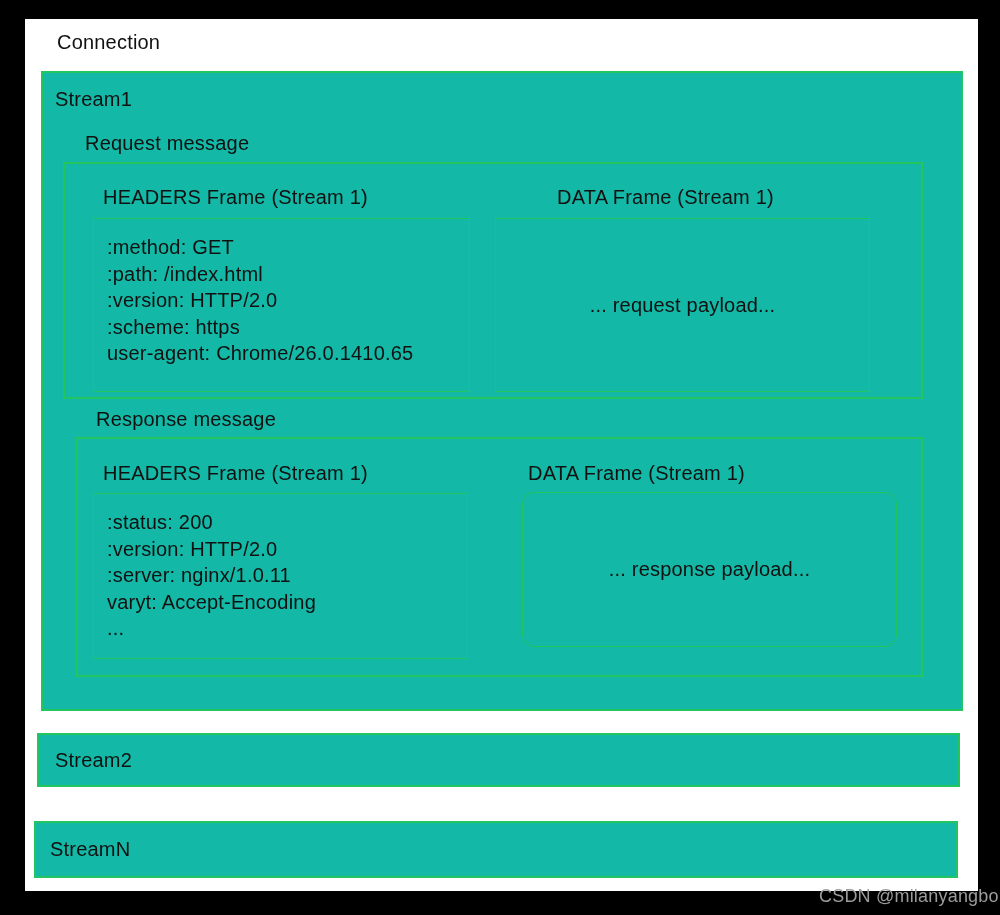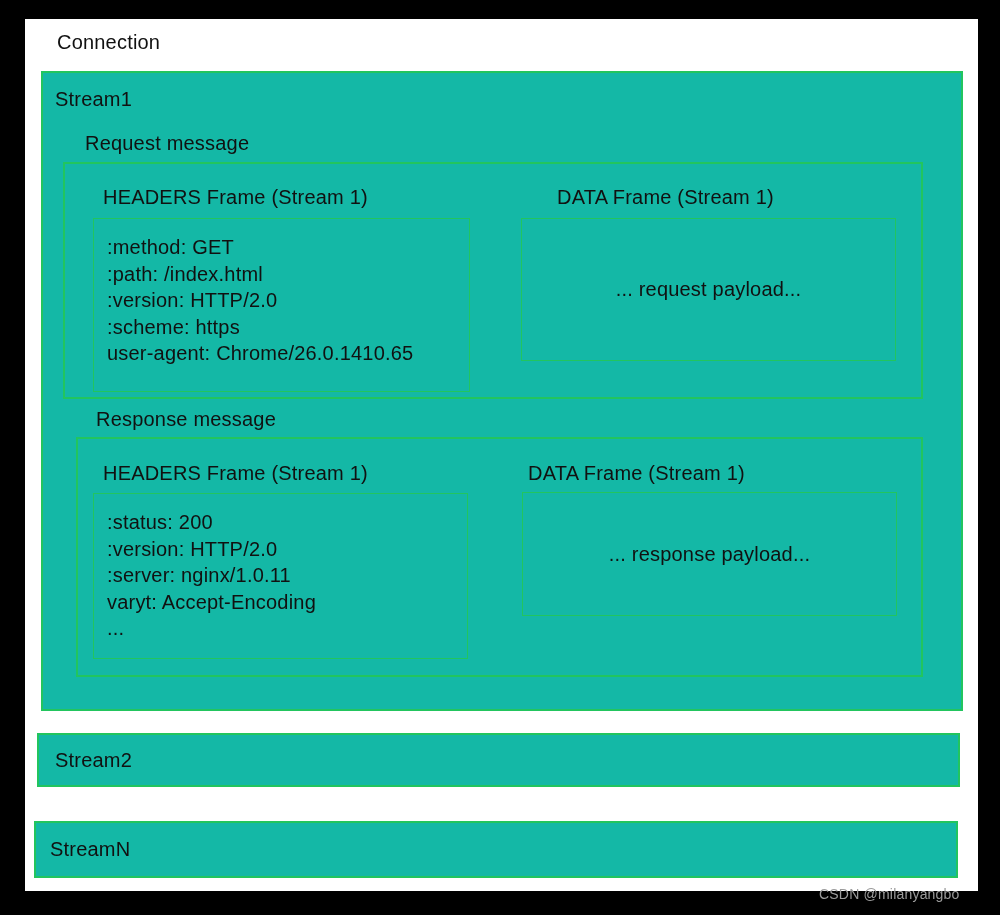--- a/index.html
+++ b/index.html
@@ -65,21 +65,21 @@
     text-align: right;
   }
   .stream-strip .strip-label {
     position: static;
     padding-left: 16px;
   }
   .watermark {
     position: absolute;
     left: 819px;
     top: 886px;
-    font-size: 14px;
+    font-size: 18px;
     letter-spacing: 0.2px;
     color: #9c9c9c;
     white-space: nowrap;
   }
 </style>
 </head>
 <body>
 
 <div class="page">
 
@@ -100,21 +100,21 @@
           <div>:method: GET</div>
           <div>:path: /index.html</div>
           <div>:version: HTTP/2.0</div>
           <div>:scheme: https</div>
           <div>user-agent: Chrome/26.0.1410.65</div>
         </div>
       </div>
 
       <div class="lbl" style="left:492px; top:23px;">DATA Frame (Stream 1)</div>
 
-      <div class="box inner-frame" style="left:456px; top:54px; width:375px; height:143px;">
+      <div class="box inner-frame" style="left:430px; top:54px; width:375px; height:174px;">
         <div class="payload">... request payload...</div>
       </div>
     </div>
 
     <div class="lbl" style="left:53px; top:336px;">Response message</div>
 
     <div class="box" style="left:33px; top:364px; width:847px; height:240px;">
 
       <div class="lbl" style="left:25px; top:24px;">HEADERS Frame (Stream 1)</div>
 
@@ -123,21 +123,21 @@
           <div>:status: 200</div>
           <div>:version: HTTP/2.0</div>
           <div>:server: nginx/1.0.11</div>
           <div>varyt: Accept-Encoding</div>
           <div>...</div>
         </div>
       </div>
 
       <div class="lbl" style="left:450px; top:24px;">DATA Frame (Stream 1)</div>
 
-      <div class="box inner-frame" style="left:444px; top:53px; width:375px; height:124px;">
+      <div class="box inner-frame" style="left:444px; top:53px; width:375px; height:155px;border-radius:12px;">
         <div class="payload">... response payload...</div>
       </div>
     </div>
   </div>
 
   <div class="box stream-strip" style="left:12px; top:714px; width:923px; height:54px;">
     <div class="lbl strip-label">Stream2</div>
   </div>
 
   <div class="box stream-strip" style="left:9px; top:786px; width:924px; height:57px;margin-top:16px;">

